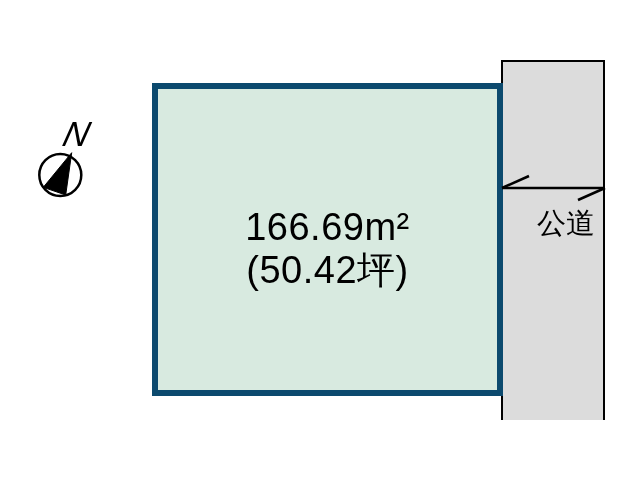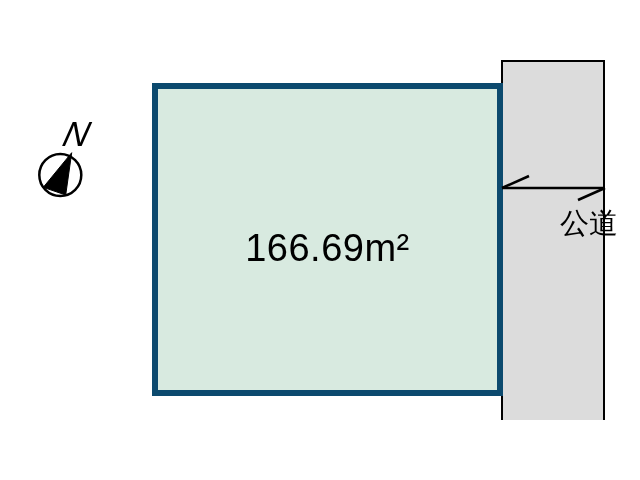--- a/index.html
+++ b/index.html
@@ -55,21 +55,20 @@
     line-height: 43px;
     letter-spacing: 0.5px;
     white-space: nowrap;
   }
   
   .road-label {
     position: absolute;
     left: 501px;
     top: 207px;
     width: 104px;
-    text-align: center;
     font-size: 29px;
     line-height: 33px;
     white-space: nowrap;
     padding-left: 36px;
   }
   
   .overlay {
     position: absolute;
     left: 0;
     top: 0;
@@ -97,20 +96,21 @@
 </style>
 </head>
 <body>
 
 <div class="canvas">
 
   <div class="road" style="background: rgb(220, 220, 220);"></div>
 
   <div class="plot" style="background: rgb(216, 234, 224);">
     <div class="area-line">166.69m²</div>
+    <div class="area-line">(50.42坪)</div>
   </div>
 
   <svg class="overlay" viewBox="0 0 640 480" xmlns="http://www.w3.org/2000/svg">
     <line x1="502" y1="188" x2="605" y2="188" stroke="#000" stroke-width="2.5"></line>
     <line x1="502" y1="188" x2="529" y2="176" stroke="#000" stroke-width="2.5"></line>
     <line x1="605" y1="188" x2="578" y2="200" stroke="#000" stroke-width="2.5"></line>
   </svg>
 
   <div class="road-label">
     <div>公道</div>

